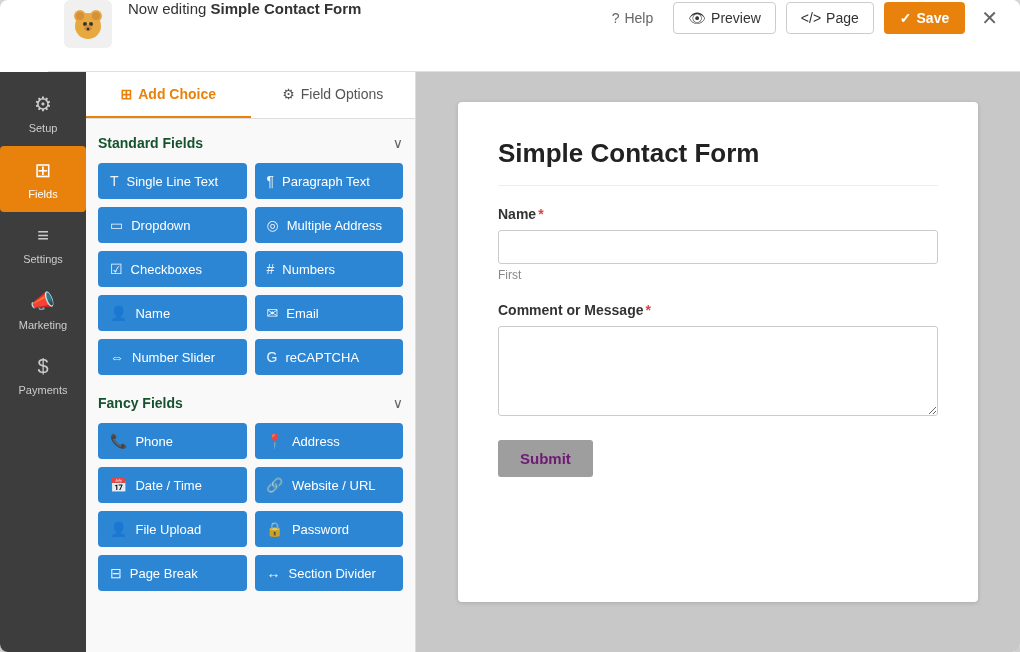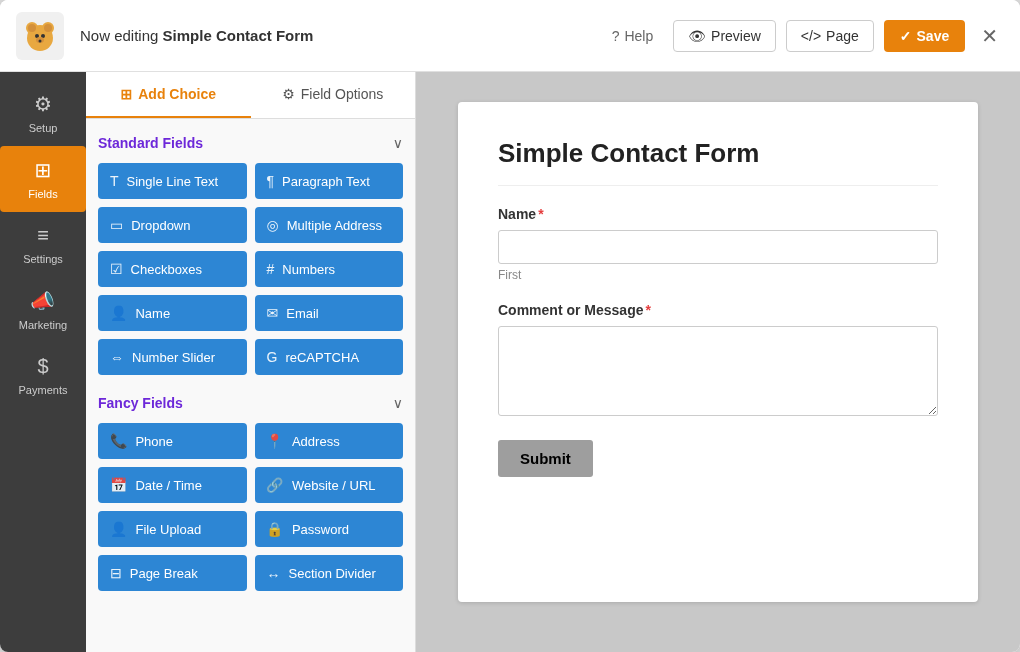--- a/index.html
+++ b/index.html
@@ -12,26 +12,27 @@
       display: flex;
       flex-direction: column;
       border-radius: 8px;
       overflow: hidden;
       box-shadow: 0 2px 20px rgba(0,0,0,0.3);
     }
 
     
     .top-header {
       display: flex;
-      align-items: center;
+      align-items: flex-start;
       padding: 0 16px;
       height: 72px;
       border-bottom: 1px solid #e0e0e0;
       background: #fff;
       flex-shrink: 0;
+      margin-left: 48px;
     }
     .logo {
       width: 48px;
       height: 48px;
       margin-right: 16px;
       flex-shrink: 0;
     }
     .header-title {
       font-size: 15px;
       color: #333;
@@ -149,21 +150,21 @@
 
     .section-header {
       display: flex;
       justify-content: space-between;
       align-items: center;
       margin-bottom: 12px;
     }
     .section-title {
       font-size: 14px;
       font-weight: 600;
-      color: #6d28d9;
+      color: #14532d;
     }
     .section-toggle { cursor: pointer; color: #666; font-size: 14px; }
 
     .fields-grid {
       display: grid;
       grid-template-columns: 1fr 1fr;
       gap: 8px;
       margin-bottom: 20px;
     }
 
@@ -252,21 +253,21 @@
       padding: 8px 10px;
       font-size: 14px;
       color: #333;
       background: #fff;
       height: 90px;
       resize: vertical;
     }
 
     .submit-btn {
       background: #9e9e9e;
-      color: #000000;
+      color: #701a75;
       border: none;
       border-radius: 3px;
       padding: 10px 22px;
       font-size: 15px;
       font-weight: 600;
       cursor: pointer;
     }
   </style>
 </head>
 <body>

